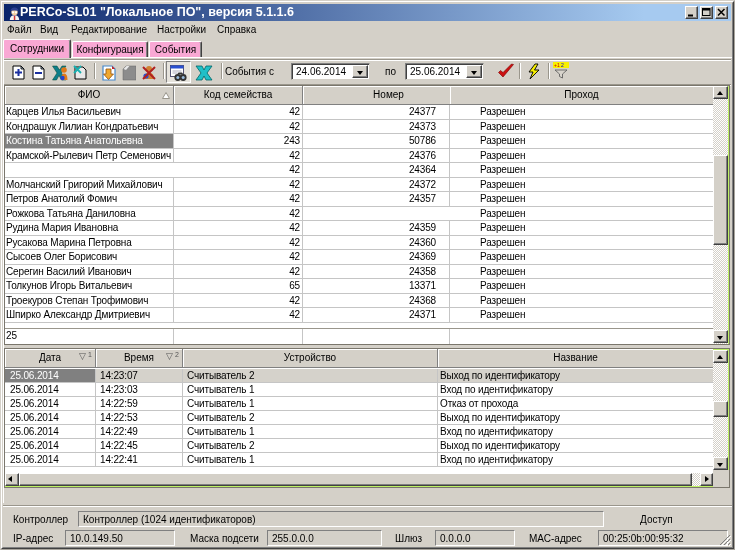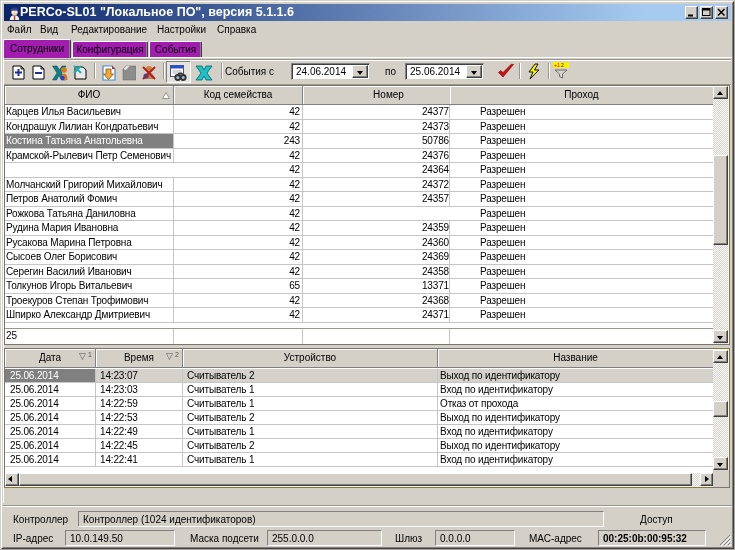--- a/index.html
+++ b/index.html
@@ -6,39 +6,39 @@
 body { font-family:"Liberation Sans", sans-serif; font-size:10px; color:#000; background:#D4D0C8; position:relative; }
 .abs { position:absolute; }
 #frame1 { left:0; top:0; width:735px; height:550px; border:1px solid; border-color:#D4D0C8 #a8a49c #a8a49c #D4D0C8; }
 #frame2 { left:1px; top:1px; width:733px; height:548px; border:1px solid; border-color:#fff #404040 #404040 #fff; }
 #frame3 { left:2px; top:2px; width:731px; height:546px; border:1px solid; border-color:#D4D0C8 #808080 #808080 #D4D0C8; }
 #title { left:4px; top:4px; width:727px; height:17px; background:linear-gradient(90deg,#0a246a 0%,#a6caf0 88%); }
 #title .txt { position:absolute; left:16px; top:1px; color:#fff; font-weight:bold; font-size:12.5px; white-space:nowrap; }
 .wbtn { position:absolute; top:2px; width:13px; height:13px; background:#D4D0C8; border:1px solid; border-color:#fff #404040 #404040 #fff; box-shadow:inset -1px -1px 0 #808080; }
 #menu { left:3px; top:21px; width:729px; height:18px; }
 .mi { position:absolute; top:0; height:18px; line-height:18px; }
-.tab { position:absolute; background:#a21caf; border-top:1px solid #fff; border-left:1px solid #fff; border-right:1px solid #404040; box-shadow:inset -1px 0 0 #808080; border-top-left-radius:2px; border-top-right-radius:2px; text-align:center; }
+.tab { position:absolute; background:#f9a8d4; border-top:1px solid #fff; border-left:1px solid #fff; border-right:1px solid #404040; box-shadow:inset -1px 0 0 #808080; border-top-left-radius:2px; border-top-right-radius:2px; text-align:center; }
 #tabpage { left:3px; top:57px; width:729px; height:446px; background:#D4D0C8; border-top:1px solid #fff; border-left:1px solid #fff; }
 .groove { position:absolute; height:2px; border-top:1px solid #9a968c; border-bottom:1px solid #fff; }
 .tsep { position:absolute; top:63px; width:2px; height:16px; border-left:1px solid #9a968c; border-right:1px solid #fff; }
 .ticon { position:absolute; }
 .combo { position:absolute; top:63px; height:17px; background:#fff; border:1px solid; border-color:#808080 #D4D0C8 #D4D0C8 #808080; box-shadow:inset 1px 1px 0 #404040, inset -1px -1px 0 #fff; }
 .combo .ct { position:absolute; left:4px; top:2px; }
 .combo .cbtn { position:absolute; right:1px; top:1px; width:16px; height:13px; background:#D4D0C8; border:1px solid; border-color:#fff #404040 #404040 #fff; box-shadow:inset -1px -1px 0 #808080; }
 .arr-dn { position:absolute; left:4px; top:5px; width:0; height:0; border:3.5px solid transparent; border-top:4px solid #000; border-bottom:none; }
-.tbl { position:absolute; left:4px; width:726px; background:#fef9c3; border:1px solid #7a766c; }
+.tbl { position:absolute; left:4px; width:726px; background:#bef264; border:1px solid #7a766c; }
 #tbl1 { top:85px; height:260px; }
 #tbl2 { top:348px; height:140px;padding-left:28px; }
 .hcell { position:absolute; top:0; height:19px; line-height:18px; background:#D4D0C8; border-right:1px solid #808080; border-bottom:1px solid #808080; box-shadow:inset 1px 1px 0 #fff; text-align:center; }
 .r1 { position:absolute; left:0; width:708px; height:14.5px; border-bottom:1px solid #c5c5c5; background:#fff; }
 .r2 { position:absolute; left:0; width:708px; height:14px; border-bottom:1px solid #c5c5c5; background:#fff; }
 .c,.d { position:absolute; top:0; bottom:0; border-right:1px solid #c5c5c5; white-space:nowrap; overflow:hidden; line-height:13px; padding:0 3px; letter-spacing:-0.15px; }
 .c1 { left:0; width:169px; padding-left:1px; }
 .c2 { left:169px; width:129px; text-align:right; padding-right:2px; }
-.c3 { left:298px; width:147px; text-align:right; padding-right:0; }
+.c3 { left:298px; width:147px; text-align:right; padding-right:13px; }
 .c4 { left:445px; width:264px; border-right:none;margin-left:27px; }
 .d1 { left:0; width:91px; padding-left:5px; }
 .d2 { left:91px; width:87px; padding-left:4px; }
 .d3 { left:178px; width:255px; padding-left:4px; }
 .d4 { left:433px; width:275px; border-right:none; padding-left:2px; }
 .selcell { background:#808080; color:#fff; }
 .hl .d { background:#d5d2cb; }
 .hl .dsel { background:#808080; color:#fff; }
 .sb { position:absolute; background-image:repeating-conic-gradient(#fff 0% 25%, #d4d0c8 25% 50%); background-size:2px 2px; }
 .sbtn { position:absolute; background:#D4D0C8; border:1px solid; border-color:#fff #404040 #404040 #fff; box-shadow:inset -1px -1px 0 #808080; }
@@ -360,17 +360,17 @@
 <div class="sfield" style="left:78px; top:511px; width:526px;">Контроллер (1024 идентификаторов)</div>
 <span class="slabel" style="left:640px; top:512px;">Доступ</span>
 <div class="sfield" style="left:651px; top:511px; width:77px;margin-top:40px;">Контроль</div>
 <span class="slabel" style="left:13px; top:531px;">IP-адрес</span>
 <div class="sfield" style="left:65px; top:530px; width:110px;">10.0.149.50</div>
 <span class="slabel" style="left:190px; top:531px;">Маска подсети</span>
 <div class="sfield" style="left:267px; top:530px; width:115px;">255.0.0.0</div>
 <span class="slabel" style="left:395px; top:531px;">Шлюз</span>
 <div class="sfield" style="left:435px; top:530px; width:80px;">0.0.0.0</div>
 <span class="slabel" style="left:529px; top:531px;">МАС-адрес</span>
-<div class="sfield" style="left:598px; top:530px; width:108px;font-weight:bold;">00:25:0b:00:95:32</div>
+<div class="sfield" style="left:598px; top:530px; width:130px;">00:25:0b:00:95:32</div>
 <svg style="position:absolute; right:4px; bottom:4px;" width="12" height="12">
     <path d="M11 1 L1 11 M11 5 L5 11 M11 9 L9 11" stroke="#808080" stroke-width="1"></path>
     <path d="M12 2 L2 12 M12 6 L6 12 M12 10 L10 12" stroke="#fff" stroke-width="1"></path>
   </svg>
 
 </body></html>

